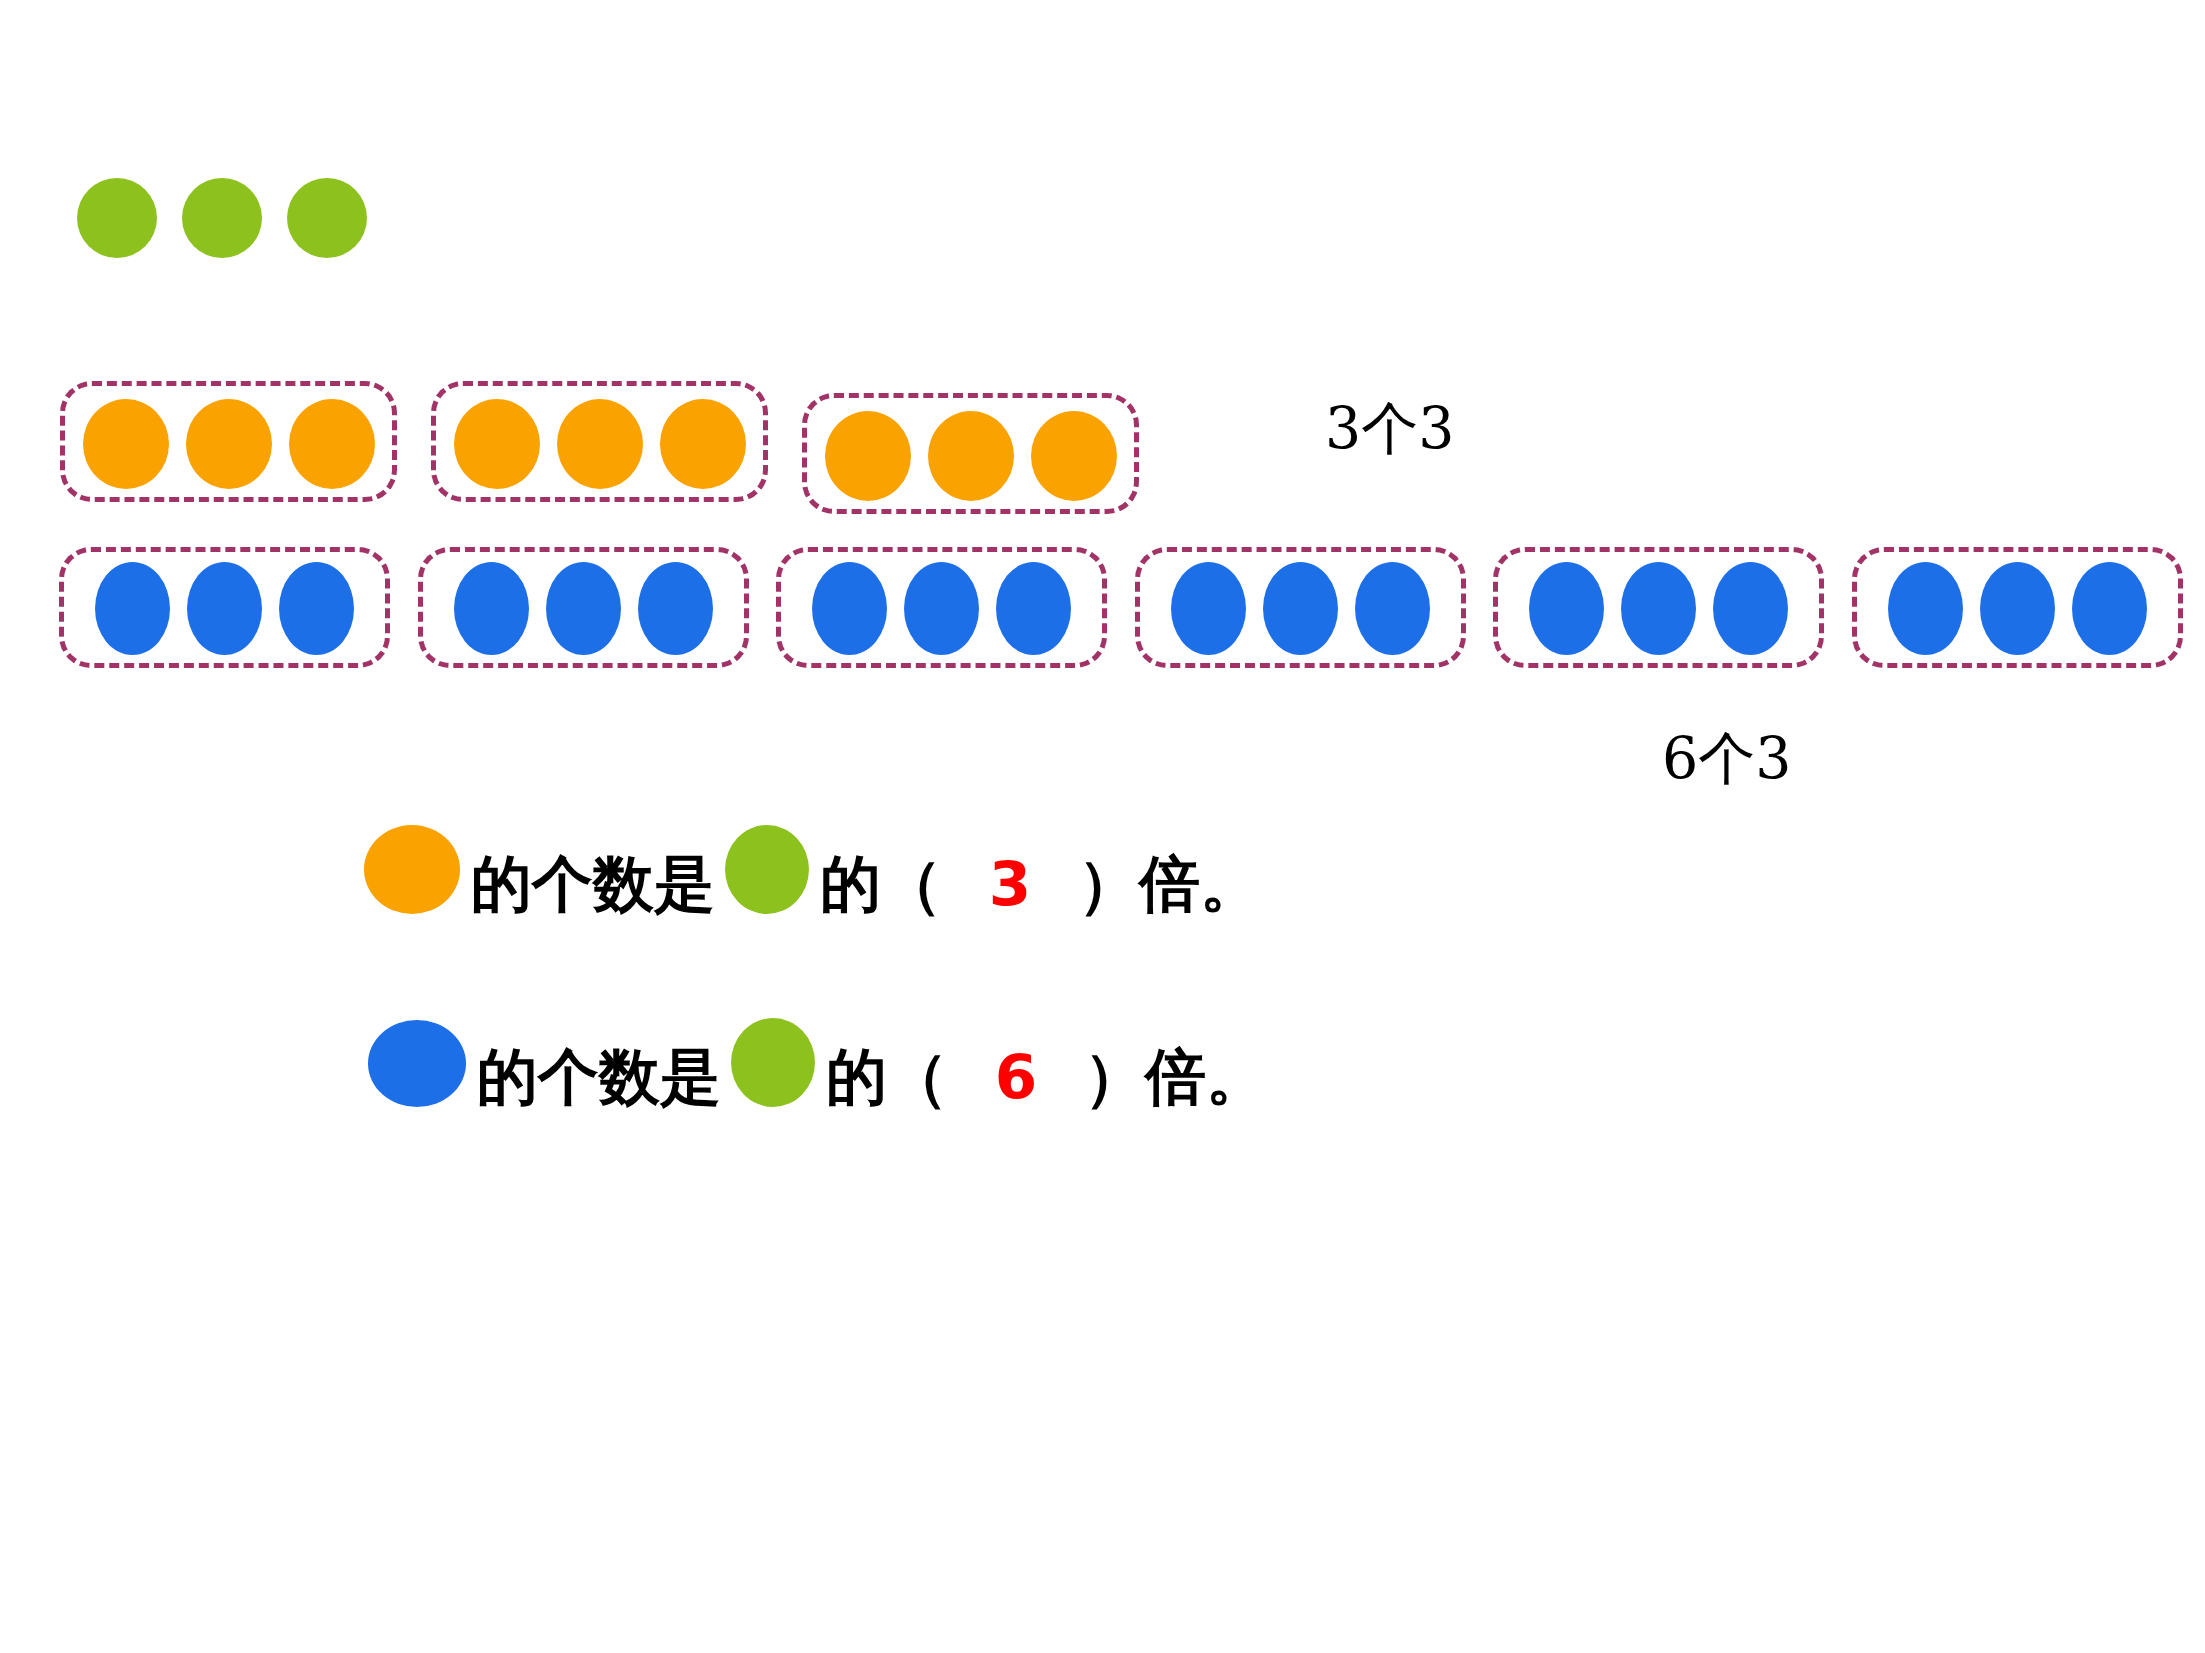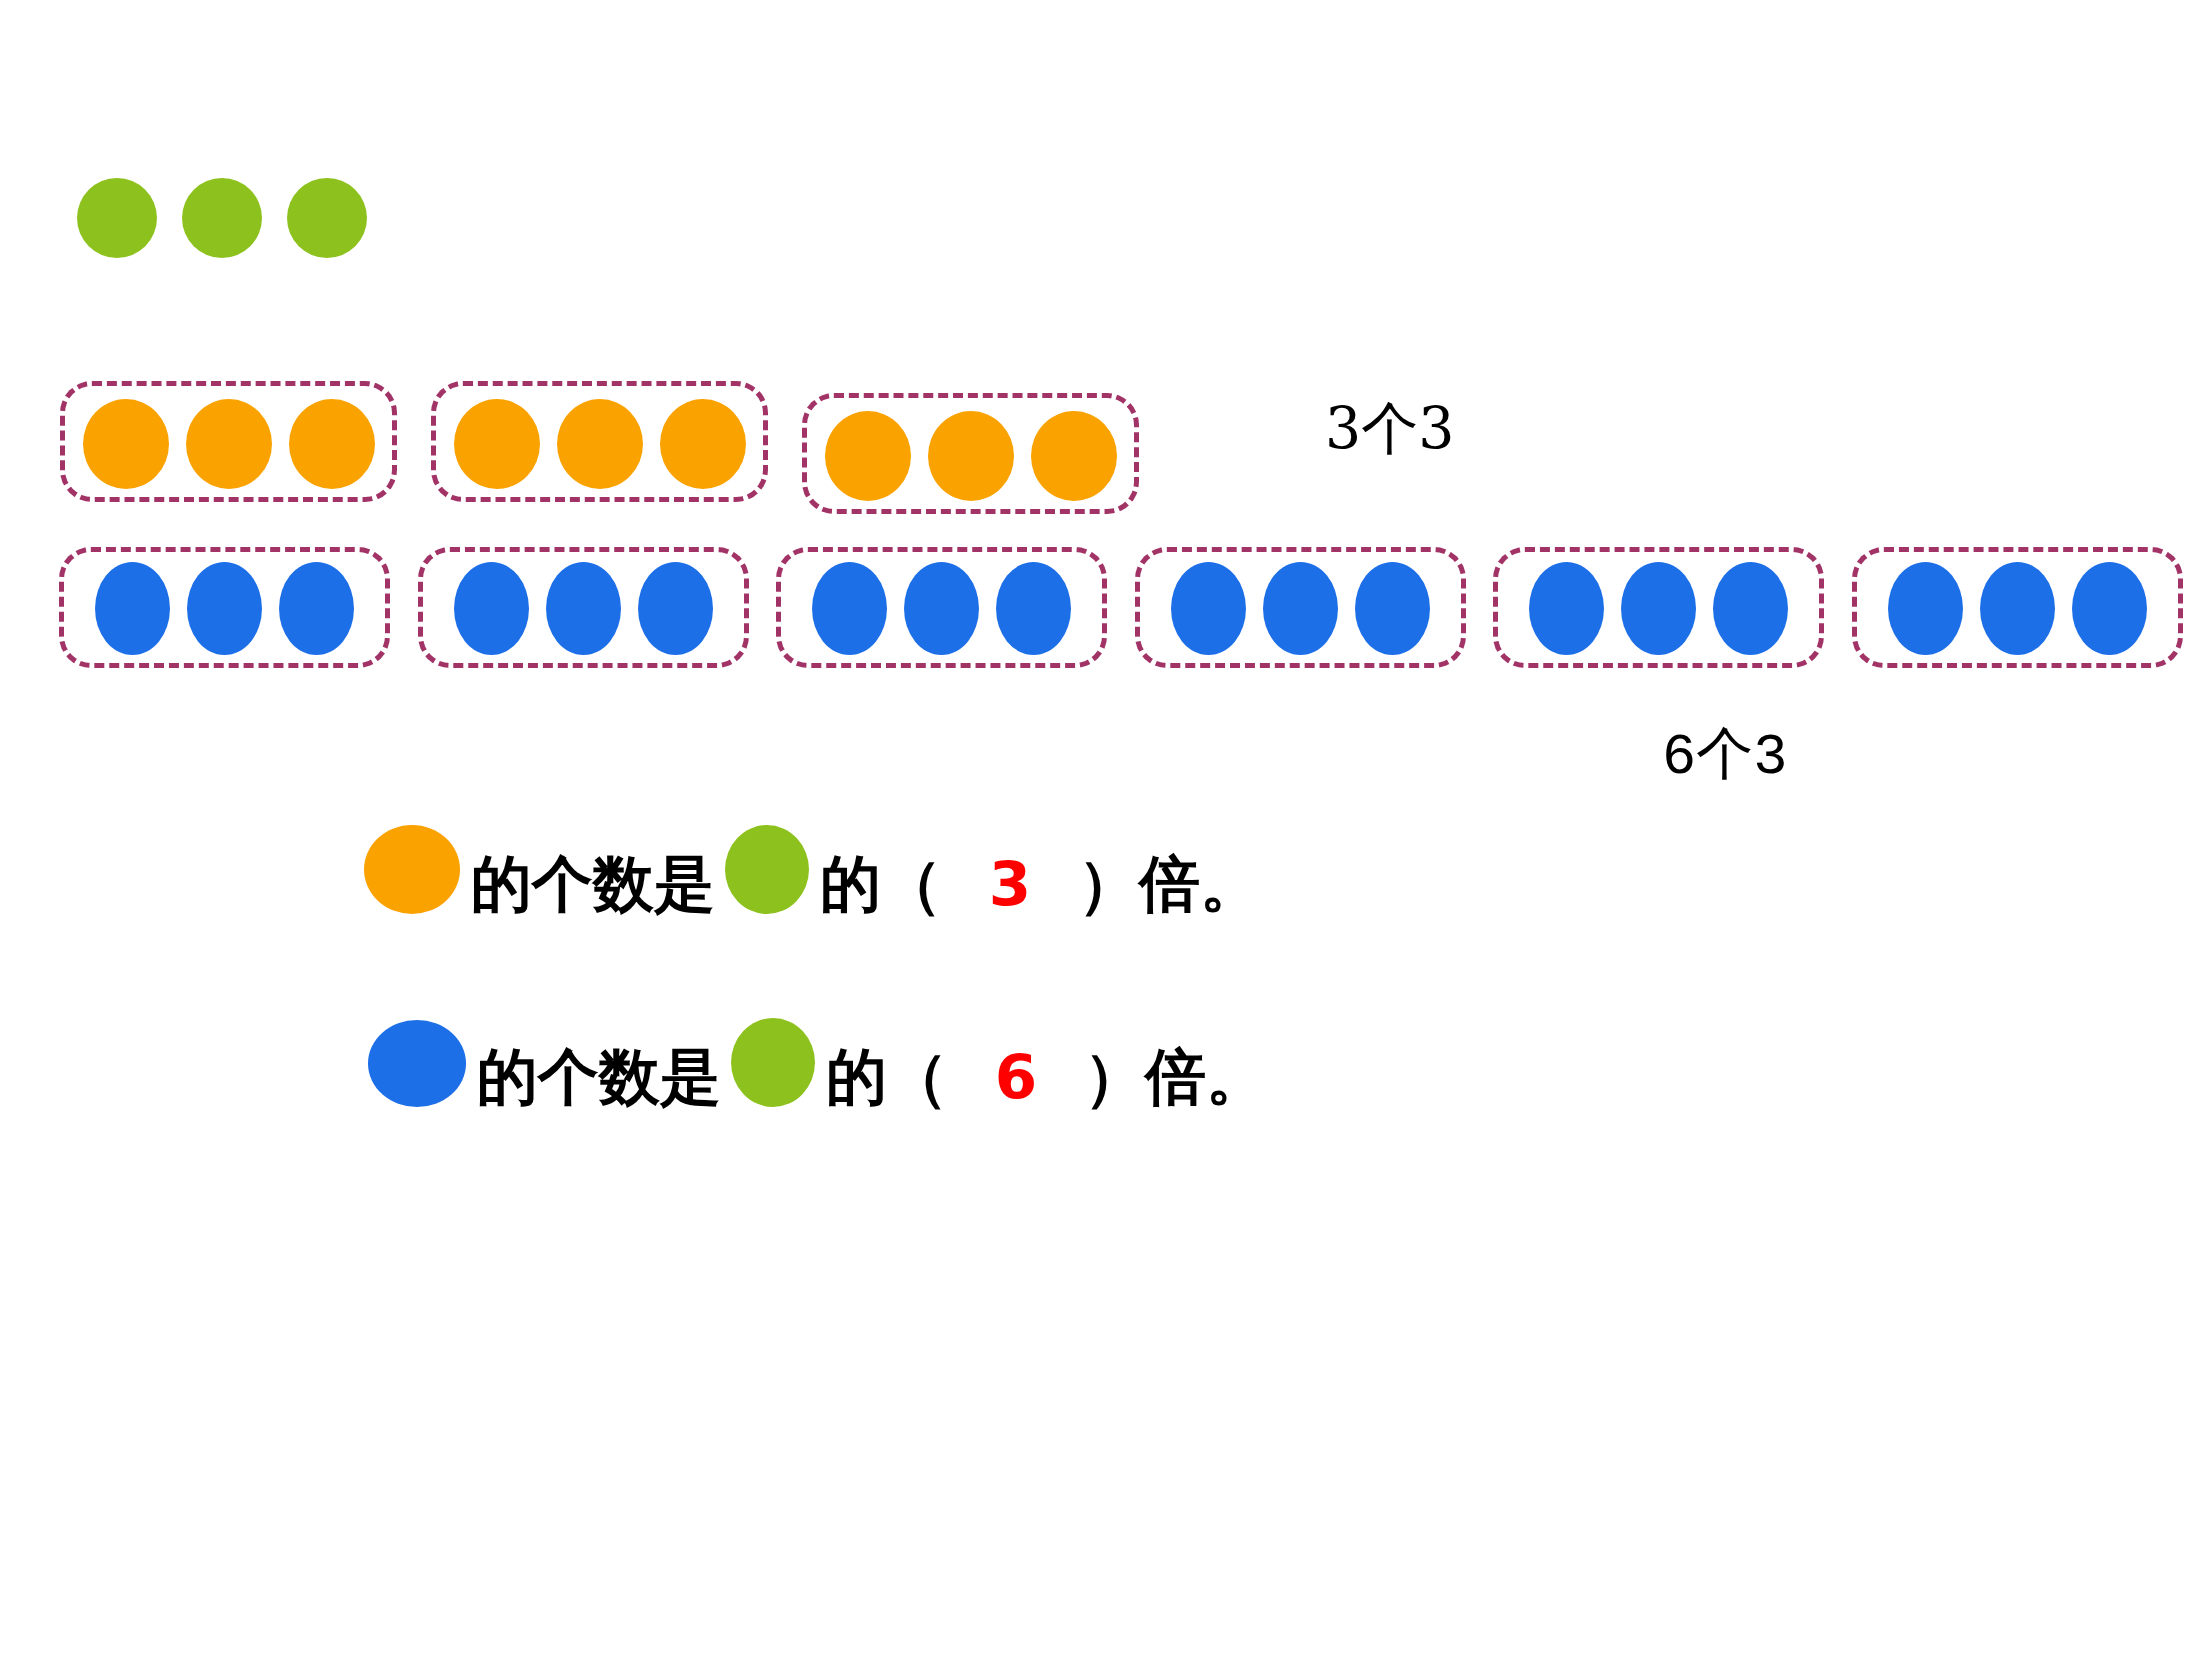--- a/index.html
+++ b/index.html
@@ -35,21 +35,21 @@
   .oval.blue{width:75px;height:93px;background:var(--blue);}
   
   .row-label{
     position:absolute;
     font-size:57px;line-height:1.1;
     color:var(--text,#000);
     font-family:"DejaVu Serif","Liberation Serif",serif;
     white-space:nowrap;
   }
   #label-orange{left:1325px;top:397px;}
-  #label-blue{left:1662px;top:727px;font-family:Liberation Mono, monospace;}
+  #label-blue{left:1662px;top:727px;}
   
   .sentence{
     position:absolute;display:flex;align-items:flex-end;
     height:101px;gap:10.7px;
     font-size:61px;font-weight:bold;line-height:1;
     white-space:nowrap;
   }
   #sentence-1{left:364px;top:813px;}
   #sentence-2{left:368px;top:1006px;}
   .inline-oval{border-radius:50%;flex:none;}

